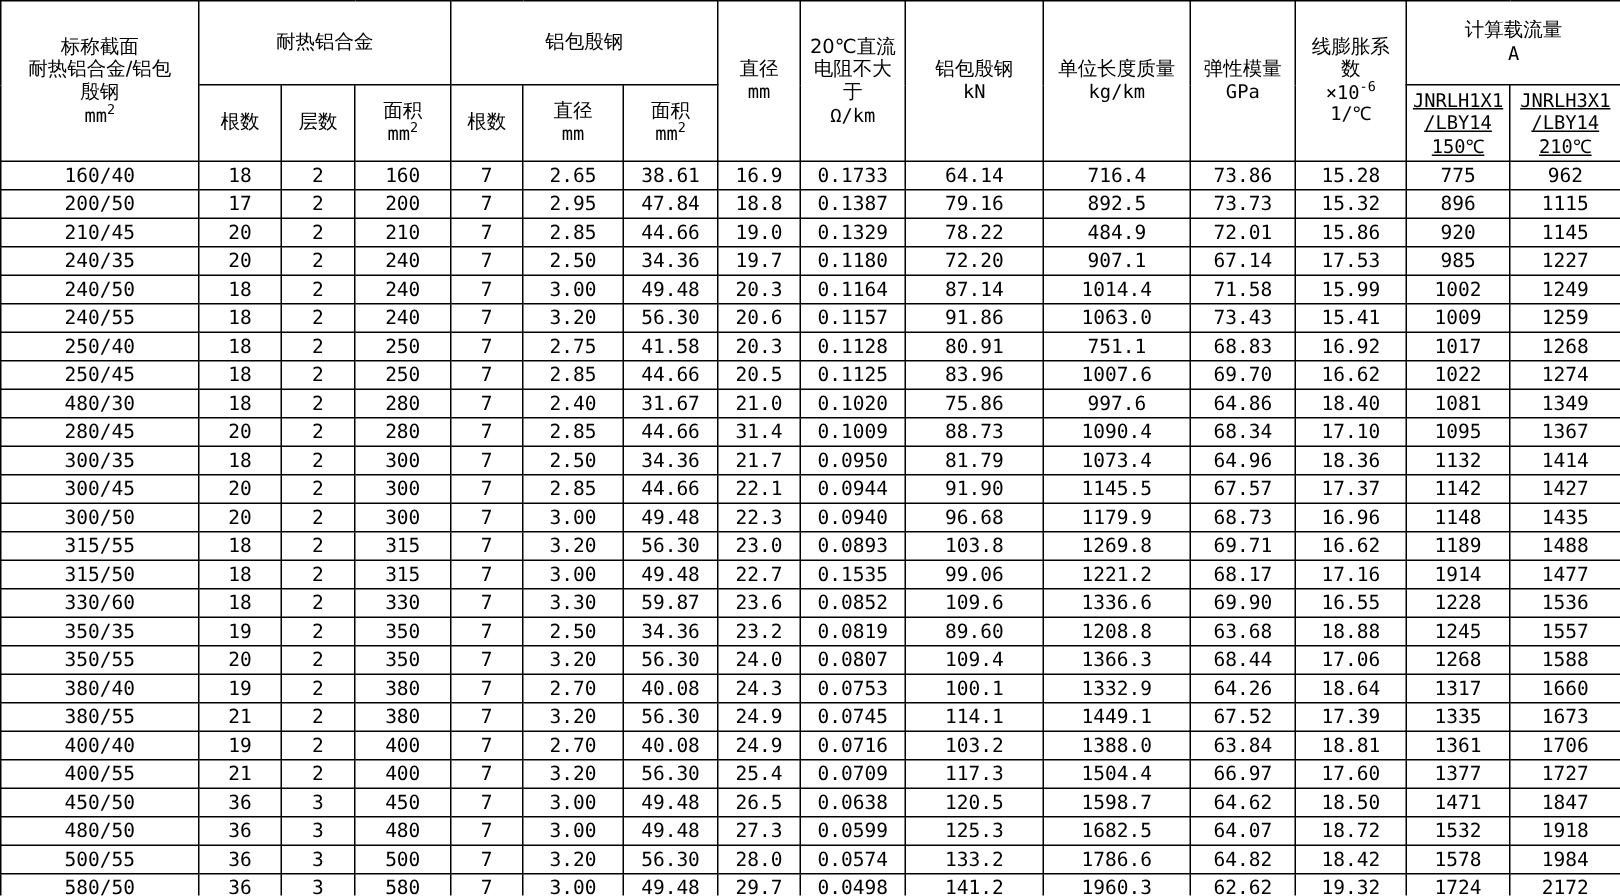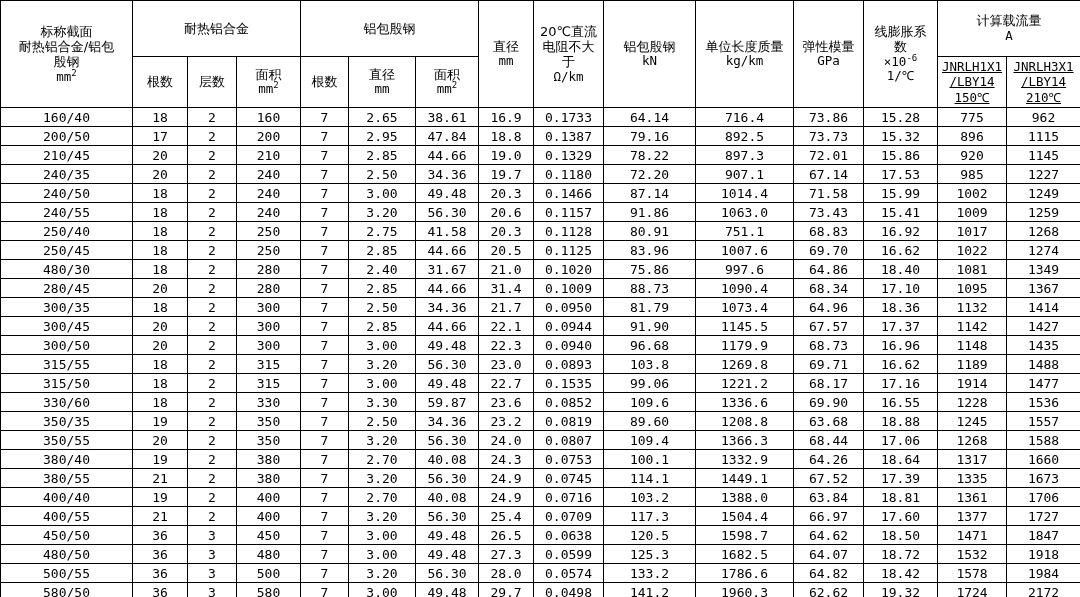--- a/index.html
+++ b/index.html
@@ -187,21 +187,21 @@
           <td>210/45</td>
           <td>20</td>
           <td>2</td>
           <td>210</td>
           <td>7</td>
           <td>2.85</td>
           <td>44.66</td>
           <td>19.0</td>
           <td>0.1329</td>
           <td>78.22</td>
-          <td>897.3</td>
+          <td>484.9</td>
           <td>72.01</td>
           <td>15.86</td>
           <td>920</td>
           <td>1145</td>
         </tr>
         <tr>
           <td>240/35</td>
           <td>20</td>
           <td>2</td>
           <td>240</td>
@@ -219,21 +219,21 @@
         </tr>
         <tr>
           <td>240/50</td>
           <td>18</td>
           <td>2</td>
           <td>240</td>
           <td>7</td>
           <td>3.00</td>
           <td>49.48</td>
           <td>20.3</td>
-          <td>0.1466</td>
+          <td>0.1164</td>
           <td>87.14</td>
           <td>1014.4</td>
           <td>71.58</td>
           <td>15.99</td>
           <td>1002</td>
           <td>1249</td>
         </tr>
         <tr>
           <td>240/55</td>
           <td>18</td>

